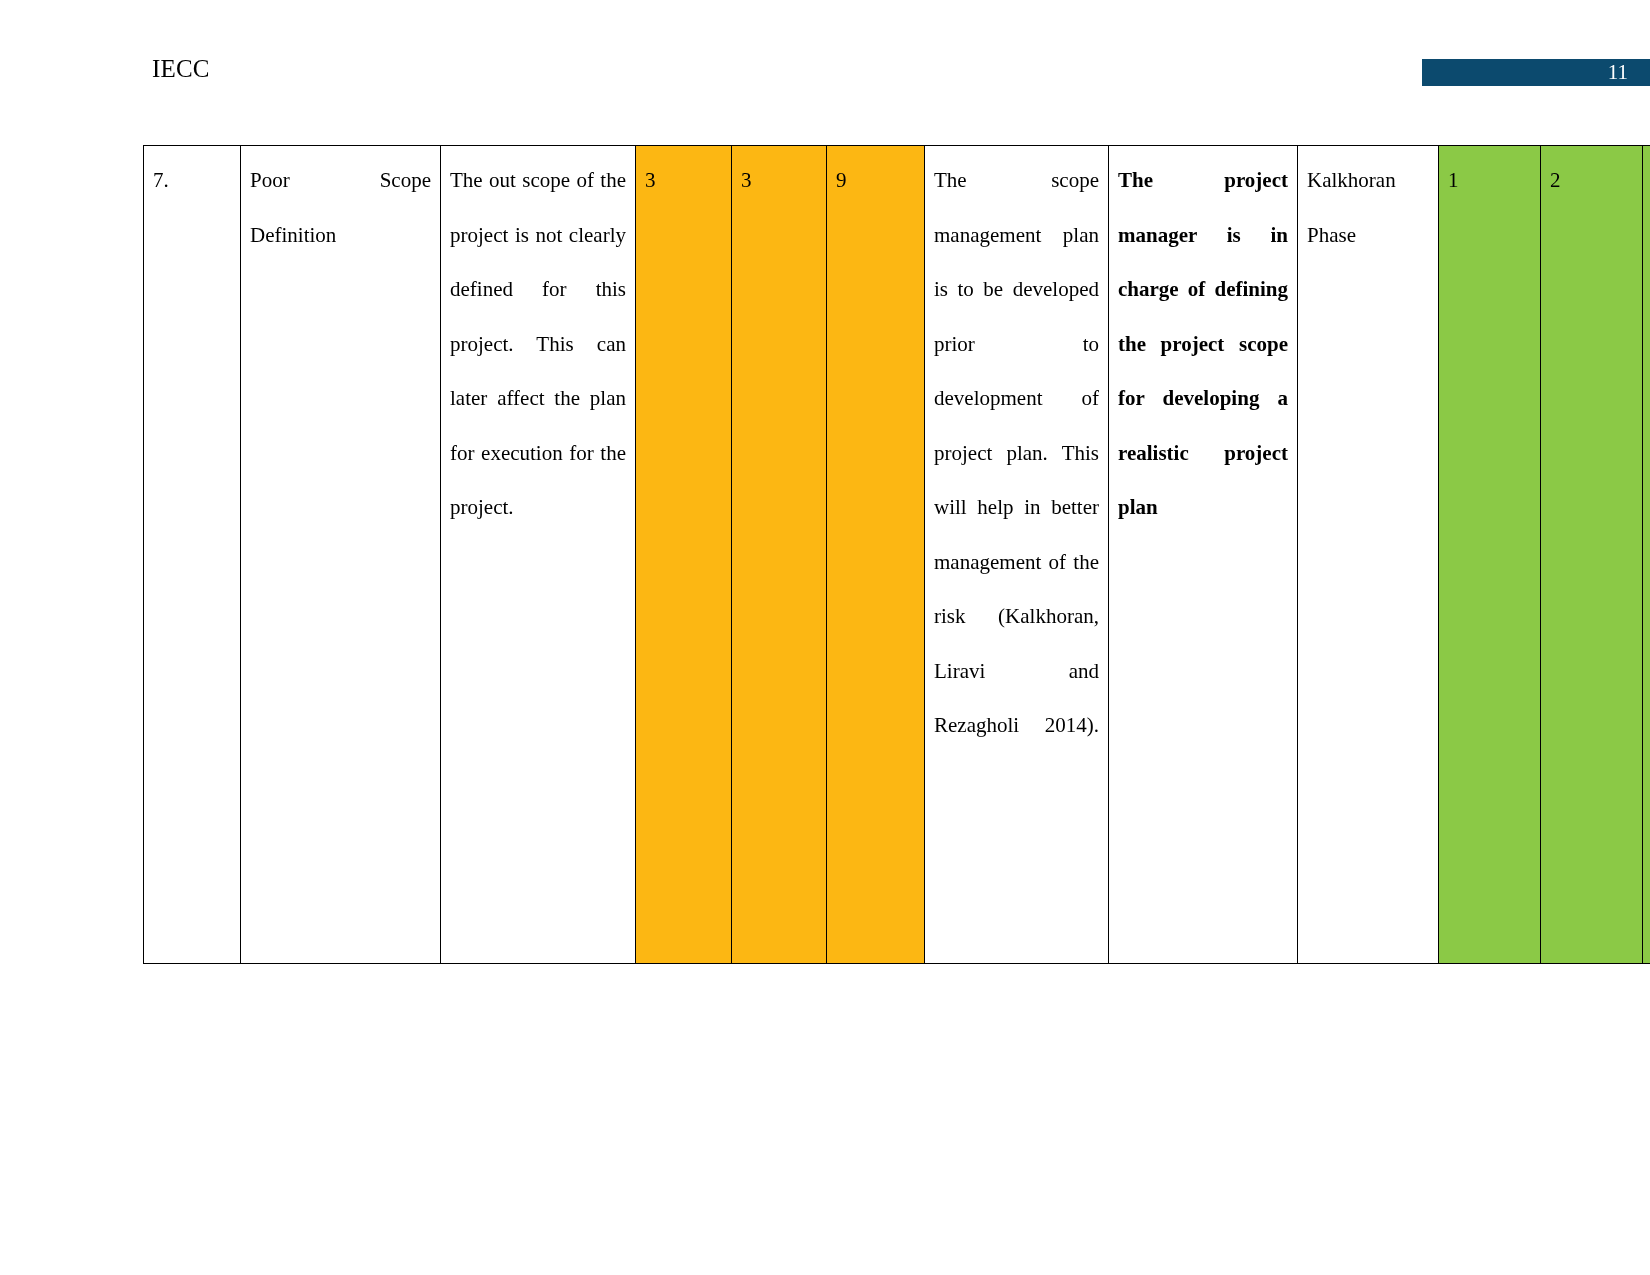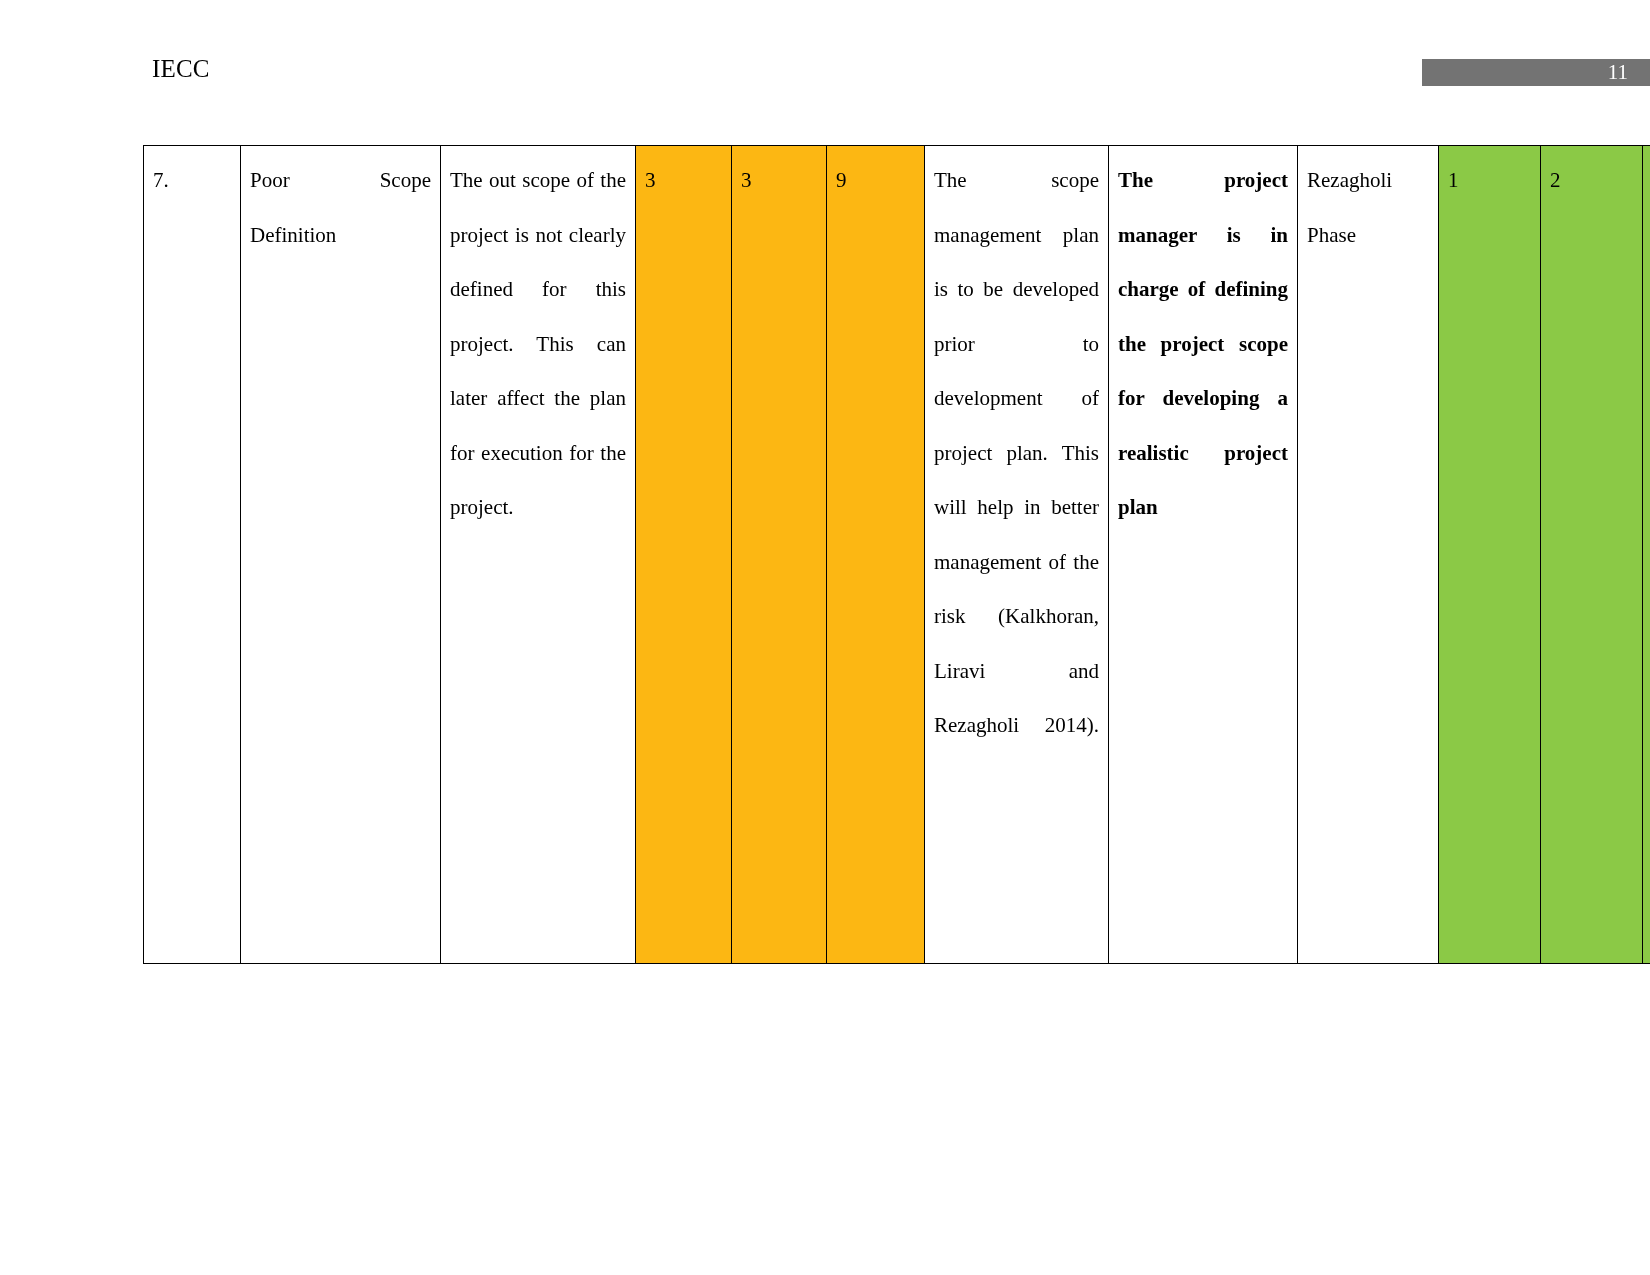--- a/index.html
+++ b/index.html
@@ -91,21 +91,21 @@
   td.plain-left {
     text-align: left;
   }
   .nowrapline { white-space: nowrap; }
 </style>
 </head>
 <body>
 
 <div id="header-area">
   <div id="doc-header-title">IECC</div>
-  <div id="page-number-banner" style="background: #737373;">
+  <div id="page-number-banner" style="background: #0c4a6e;">
     <div id="page-number-text">11</div>
   </div>
 </div>
 
 <table id="risk-table">
   <tbody>
     <tr style="height: 818px;">
 
       <td class="cell-num plain-left">
         <span class="nowrapline">7.</span>
@@ -133,21 +133,21 @@
 
       <td class="cell-mitig">
         <span class="just">The scope management plan is to be developed prior to development of project plan. This will help in better management of the risk (Kalkhoran, Liravi and Rezagholi 2014).</span>
       </td>
 
       <td class="cell-resp">
         <span class="just">The project manager is in charge of defining the project scope for developing a realistic project plan</span>
       </td>
 
       <td class="cell-phase plain-left">
-        <span>Rezagholi Phase</span>
+        <span>Kalkhoran Phase</span>
       </td>
 
       <td class="rank" style="background: rgb(139, 201, 70);">
         <span class="nowrapline">1</span>
       </td>
 
       <td class="rank" style="background: rgb(139, 201, 70);">
         <span class="nowrapline">2</span>
       </td>
 

